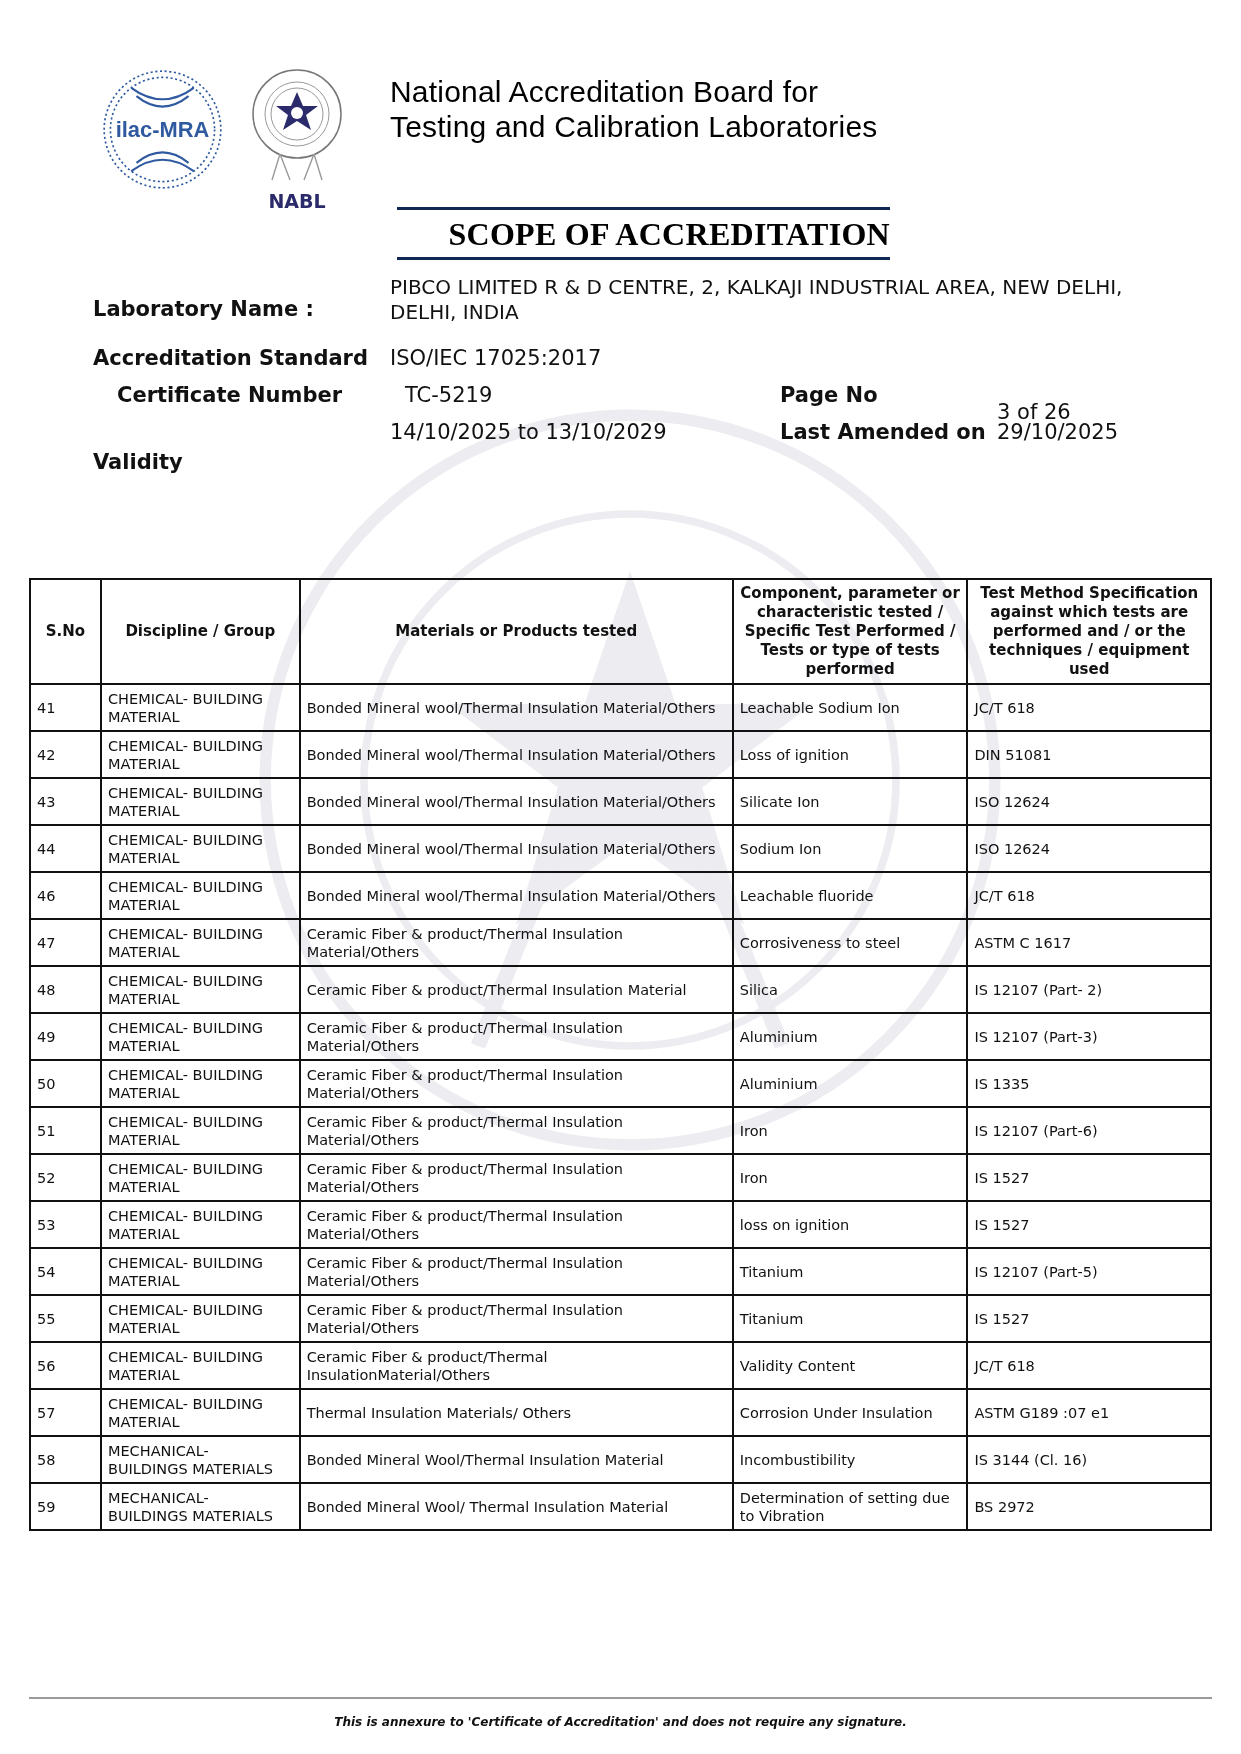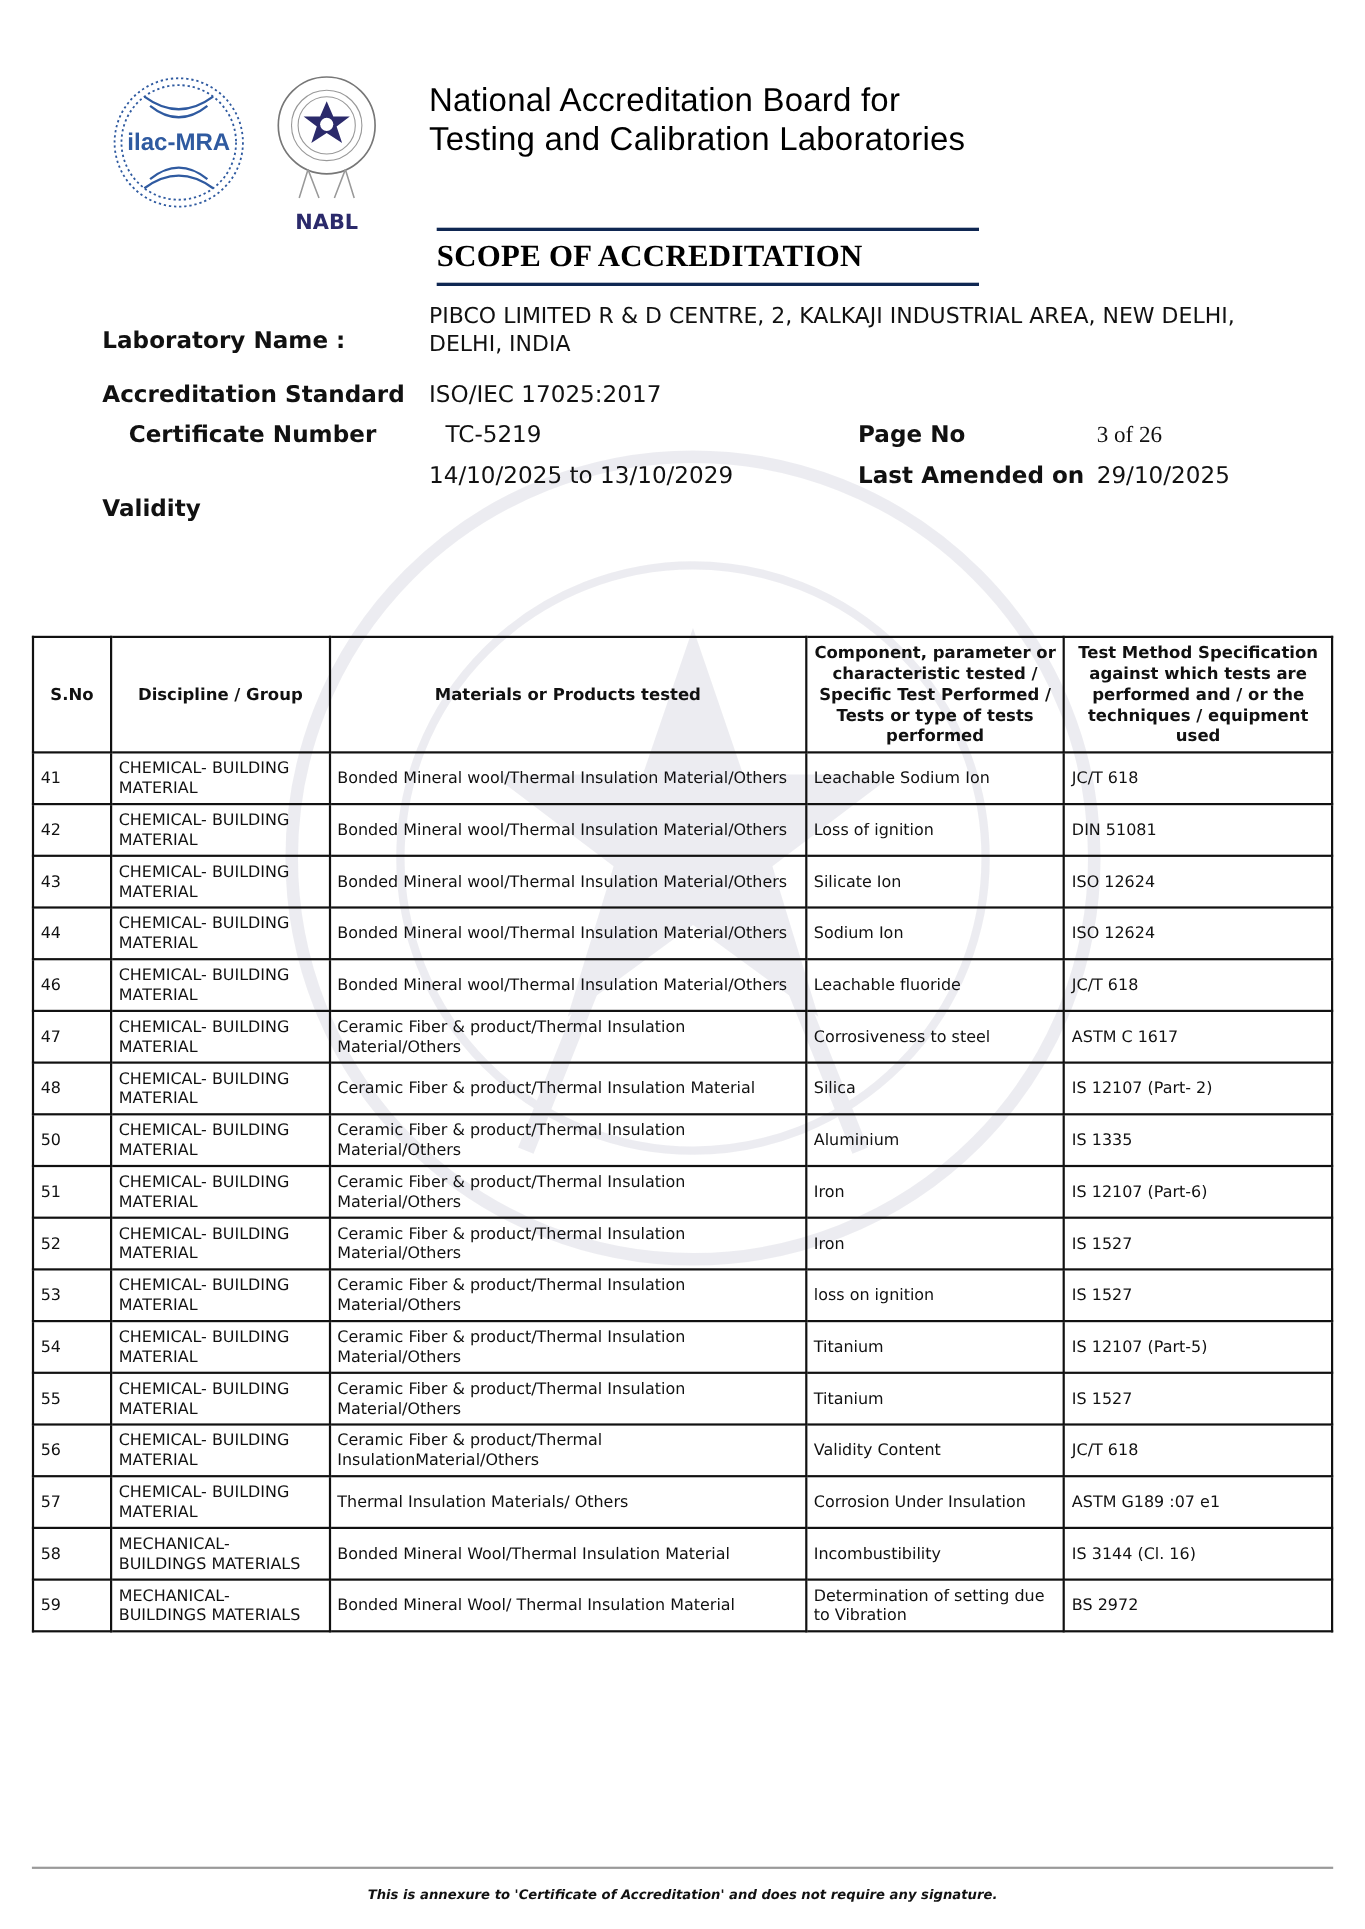--- a/index.html
+++ b/index.html
@@ -9,21 +9,21 @@
 
   .logos { position: absolute; left: 100px; top: 62px; width: 260px; height: 150px; }
   .logo-ilac { position: absolute; left: 0; top: 5px; width: 125px; height: 125px; }
   .logo-nabl { position: absolute; left: 150px; top: 0; width: 95px; height: 150px; }
 
   .org-title { position: absolute; left: 390px; top: 74px; font-family: "Liberation Sans", sans-serif; font-size: 30px; line-height: 35px; color: #000; letter-spacing: 0.2px; }
   .org-title div { white-space: nowrap; }
 
   .scope-wrap { position: absolute; left: 397px; top: 207px; width: 493px; }
   .scope-line { height: 3px; background: #0f2752; }
-  .scope-title { font-family: "Liberation Serif", serif; font-weight: bold; font-size: 28px; text-align: left; line-height: 46px; padding: 1px 0 0; color: #000; letter-spacing: 0.3px; }
+  .scope-title { font-family: "Liberation Serif", serif; font-weight: bold; font-size: 32px; text-align: right; line-height: 46px; padding: 1px 0 0; color: #000; letter-spacing: 0.3px; }
 
   .info { position: absolute; left: 93px; top: 280px; font-size: 21px; }
   .info .lbl { position: absolute; font-weight: bold; white-space: nowrap; font-family: "DejaVu Sans", sans-serif; }
   .info .val { position: absolute; white-space: nowrap; }
 
   table.scope { position: absolute; left: 29px; top: 578px; width: 1183px; border-collapse: collapse; font-size: 14.5px; }
   table.scope th, table.scope td { border: 2.5px solid #111; }
   table.scope th { font-weight: bold; font-size: 15px; text-align: center; vertical-align: middle; height: 103px; padding: 0 6px; line-height: 19px; }
   table.scope td { height: 45px; padding: 0 6px; vertical-align: middle; line-height: 18px; }
   col.c1 { width: 71px; } col.c2 { width: 199px; } col.c3 { width: 434px; } col.c4 { width: 235px; } col.c5 { width: 244px; }
@@ -82,21 +82,21 @@
   <span class="lbl" style="left:0; top:17px;">Laboratory Name :</span>
   <span class="val" style="left:297px; top:-5px; font-size:20px;">PIBCO LIMITED R &amp; D CENTRE, 2, KALKAJI INDUSTRIAL AREA, NEW DELHI,</span>
   <span class="val" style="left:297px; top:20px; font-size:20px;">DELHI, INDIA</span>
 
   <span class="lbl" style="left:0; top:66px;">Accreditation Standard</span>
   <span class="val" style="left:297px; top:66px;">ISO/IEC 17025:2017</span>
 
   <span class="lbl" style="left:0; top:103px;margin-left:24px;">Certificate Number</span>
   <span class="val" style="left:312px; top:103px;">TC-5219</span>
   <span class="lbl" style="left:687px; top:103px;">Page No</span>
-  <span class="val" style="left:904px; top:103px;font-family:Liberation Serif, serif;">3 of 26</span>
+  <span class="val" style="left:904px; top:120px;">3 of 26</span>
 
   <span class="lbl" style="left:0; top:140px;margin-top:30px;">Validity</span>
   <span class="val" style="left:297px; top:140px;">14/10/2025 to 13/10/2029</span>
   <span class="lbl" style="left:687px; top:140px;">Last Amended on</span>
   <span class="val" style="left:904px; top:140px;">29/10/2025</span>
 </div>
 
 <table class="scope">
   <colgroup>
     <col class="c1">
@@ -158,20 +158,27 @@
         <td>ASTM C 1617</td>
       </tr>
       <tr>
         <td class="num">48</td>
         <td>CHEMICAL- BUILDING MATERIAL</td>
         <td>Ceramic Fiber &amp; product/Thermal Insulation Material</td>
         <td>Silica</td>
         <td>IS 12107 (Part- 2)</td>
       </tr>
       <tr>
+        <td class="num">49</td>
+        <td>CHEMICAL- BUILDING MATERIAL</td>
+        <td>Ceramic Fiber &amp; product/Thermal Insulation Material/Others</td>
+        <td>Aluminium</td>
+        <td>IS 12107 (Part-3)</td>
+      </tr>
+      <tr>
         <td class="num">50</td>
         <td>CHEMICAL- BUILDING MATERIAL</td>
         <td>Ceramic Fiber &amp; product/Thermal Insulation Material/Others</td>
         <td>Aluminium</td>
         <td>IS 1335</td>
       </tr>
       <tr>
         <td class="num">51</td>
         <td>CHEMICAL- BUILDING MATERIAL</td>
         <td>Ceramic Fiber &amp; product/Thermal Insulation Material/Others</td>

